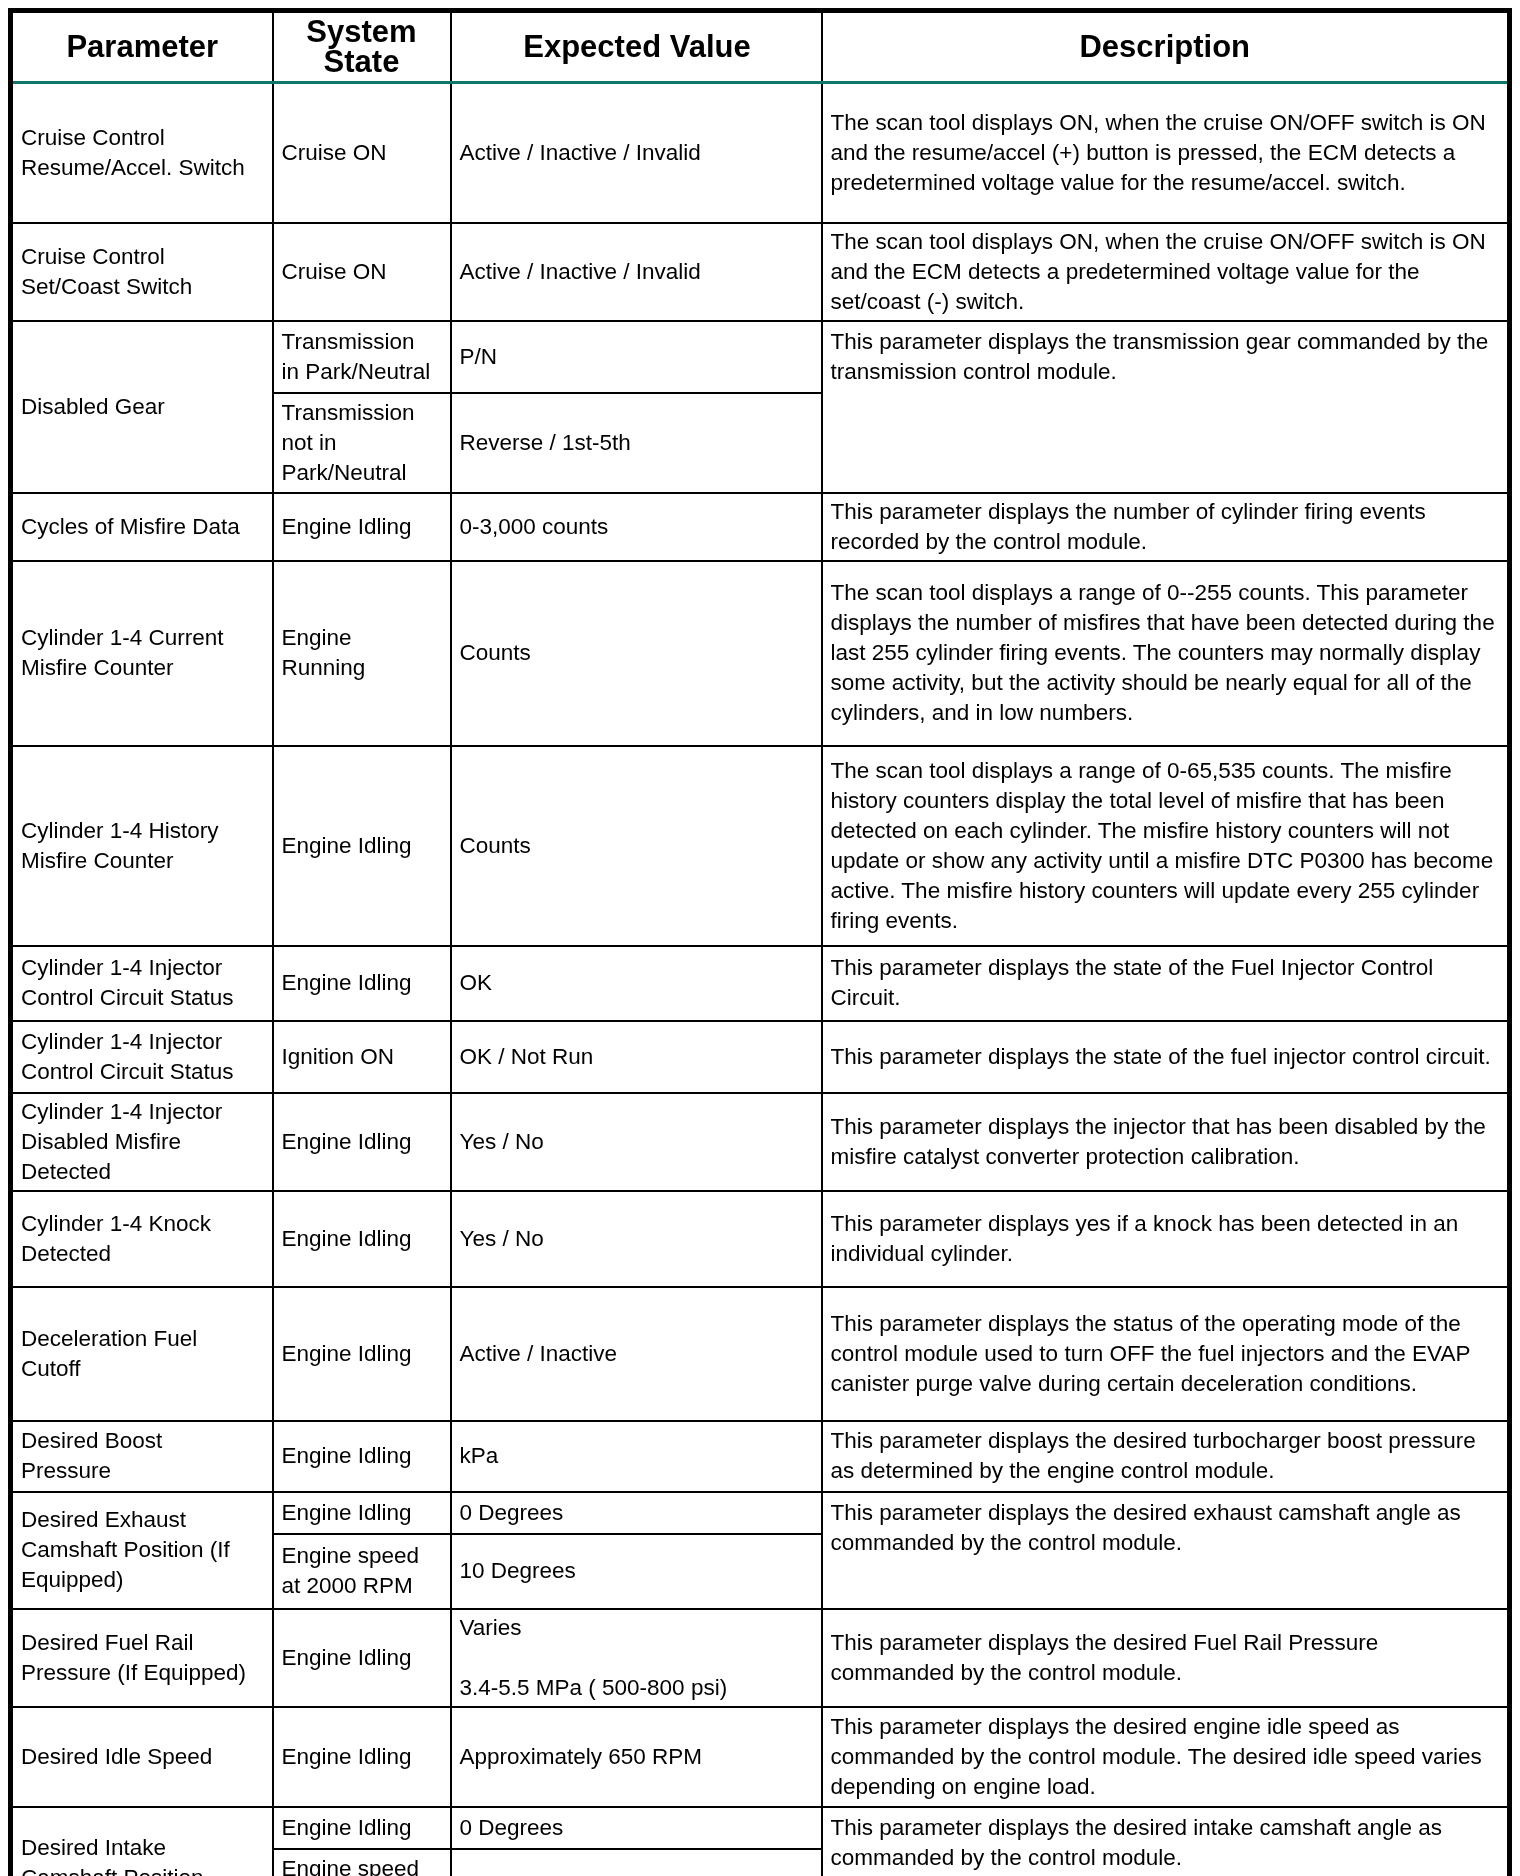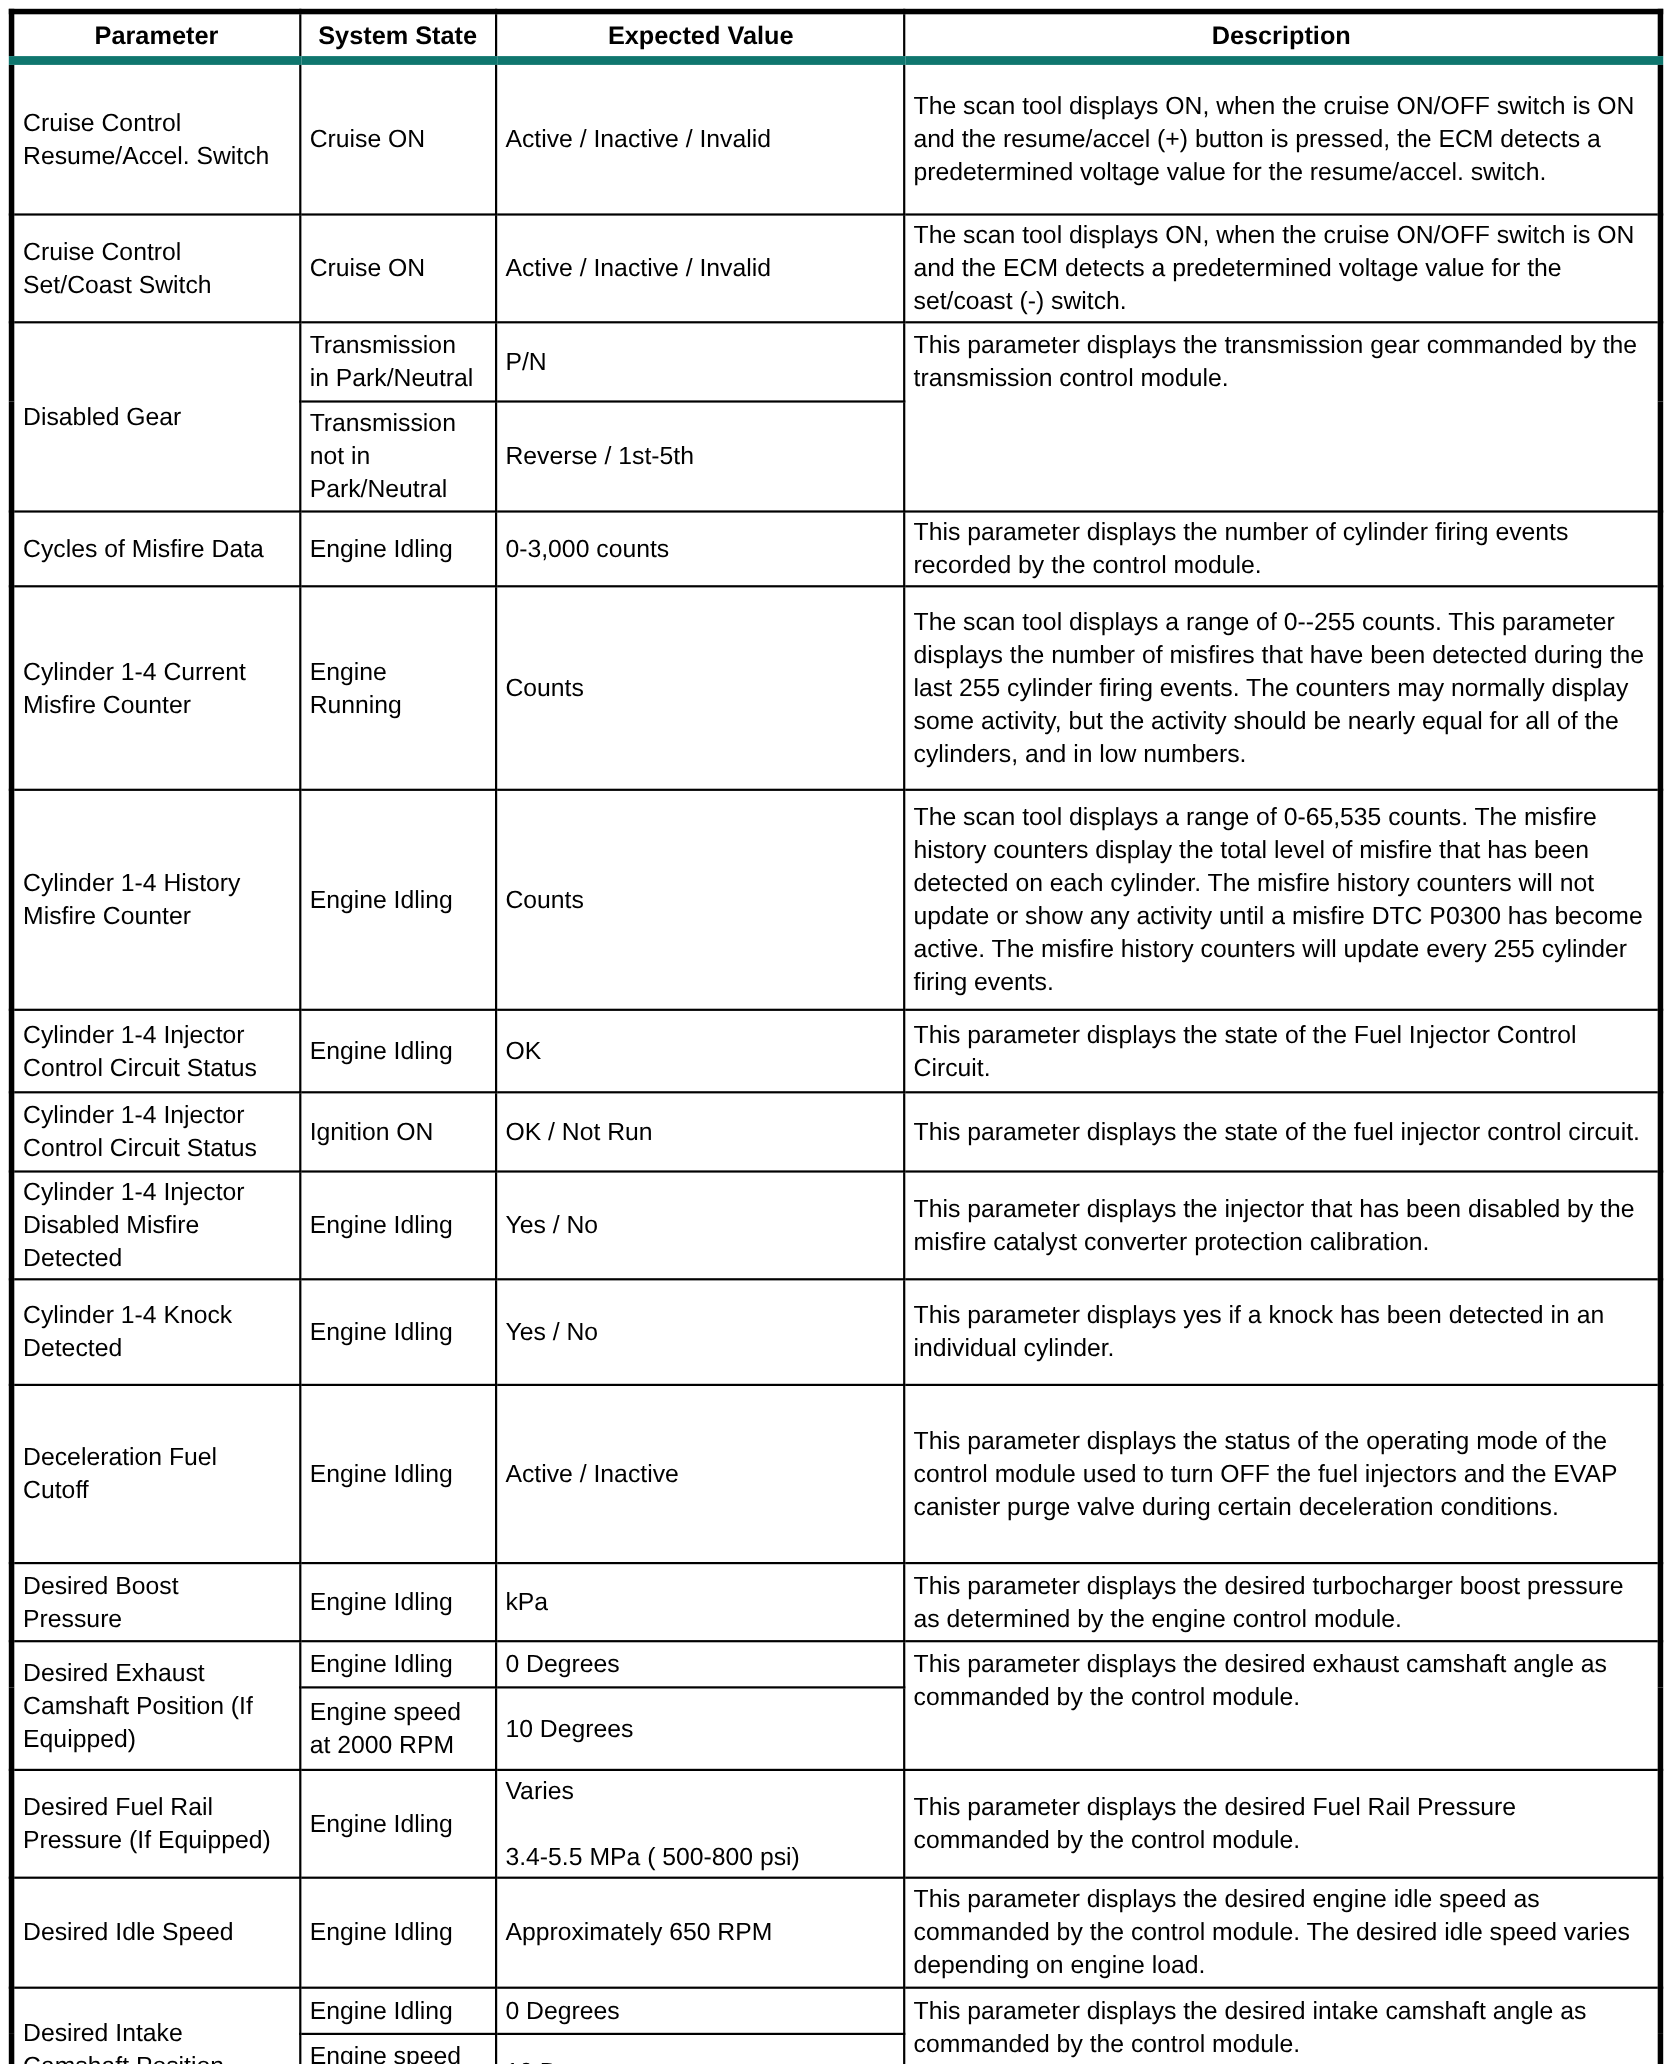--- a/index.html
+++ b/index.html
@@ -18,24 +18,24 @@
   th,td{
     border:2px solid #000;
     padding:3px 12px 3px 8px;
     font-size:22.5px;
     line-height:30px;
     vertical-align:middle;
     white-space:pre-line;
     overflow:hidden;
   }
   th{
-    font-size:23px;
+    font-size:31px;
     font-weight:bold;
     text-align:center;
-    border-bottom:8px solid #0f766e;
+    border-bottom:3px solid #0f766e;
     padding:4px 6px;
     white-space:normal;
   }
   th.left{text-align:center;padding-left:8px;}
   td.va-top{vertical-align:top;padding-top:5px;}
 </style>
 </head>
 <body>
 
 <table class="param-table">
@@ -134,21 +134,21 @@
   </tr>
 
   <tr style="height:96px">
     <td>Cylinder 1-4 Knock
 Detected</td>
     <td>Engine Idling</td>
     <td>Yes / No</td>
     <td>This parameter displays yes if a knock has been detected in an individual cylinder.</td>
   </tr>
 
-  <tr style="height:162px">
+  <tr style="height:134px">
     <td>Deceleration Fuel
 Cutoff</td>
     <td>Engine Idling</td>
     <td>Active / Inactive</td>
     <td>This parameter displays the status of the operating mode of the control module used to turn OFF the fuel injectors and the EVAP canister purge valve during certain deceleration conditions.</td>
   </tr>
 
   <tr style="height:71px">
     <td>Desired Boost
 Pressure</td>

